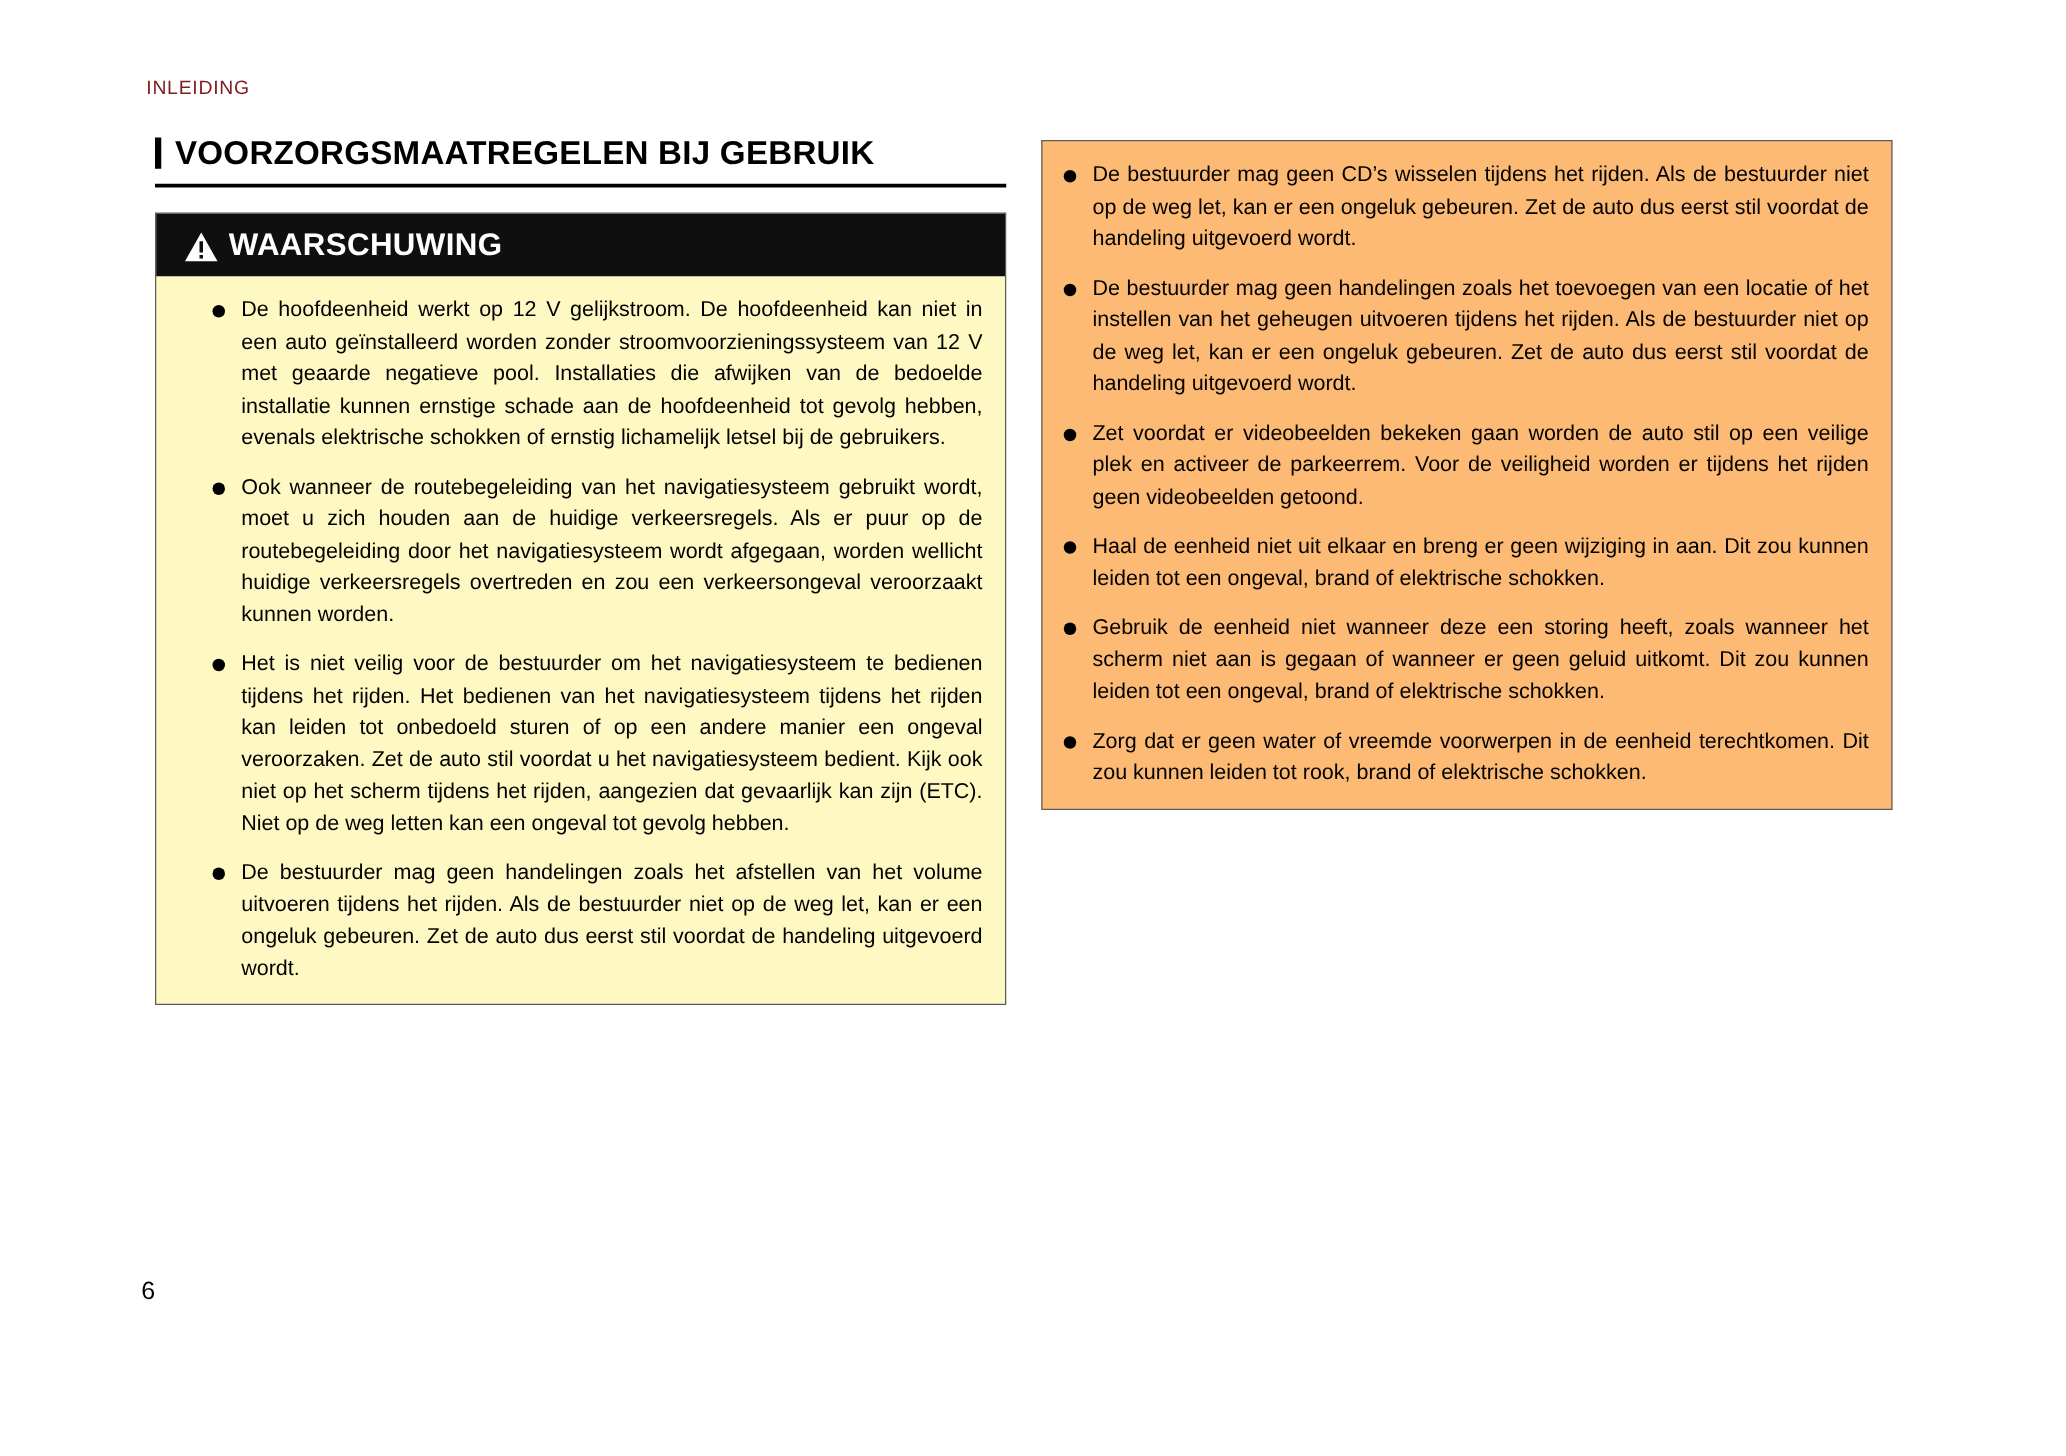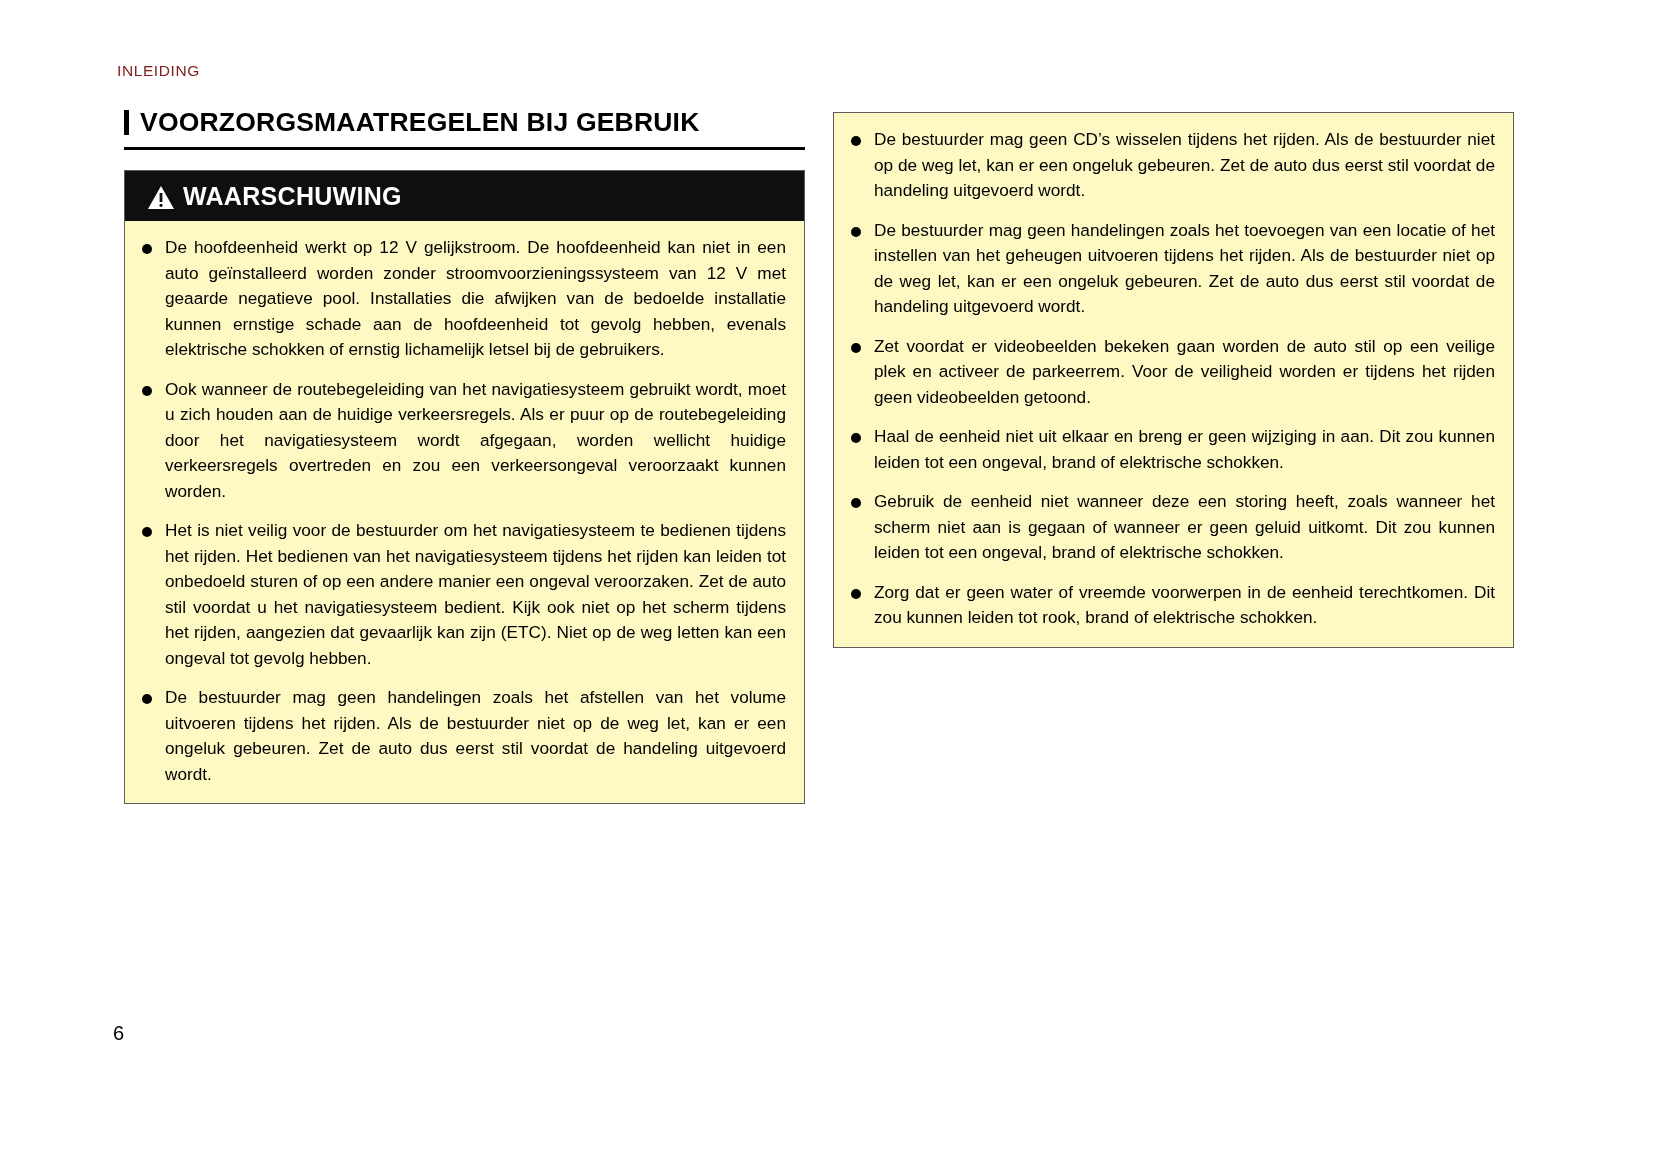--- a/index.html
+++ b/index.html
@@ -88,20 +88,21 @@
     position: relative;
     top: 1px;
   }
   .warn-title {
     font-size: 25px;
     font-weight: bold;
     letter-spacing: 0.3px;
   }
   .warn-body {
     padding: 14px 18px 16px 14px;
+    margin-left: 28px;
   }
   ul.bullets {
     list-style: none;
     margin: 0;
     padding: 0;
   }
   ul.bullets li {
     position: relative;
     padding-left: 26px;
     margin-bottom: 14px;
@@ -119,21 +120,21 @@
     left: 3px;
     top: 9px;
     width: 10px;
     height: 10px;
     border-radius: 50%;
     background: #000;
   }
   
   .right-box {
     border: 1px solid #5c5c5c;
-    background: #fef9c3;
+    background: #fdba74;
     box-sizing: border-box;
     padding: 14px 18px 16px 14px;
     margin-top: 4px;
   }
   .page-number {
     position: absolute;
     left: 113px;
     top: 1022px;
     font-size: 20px;
   }

